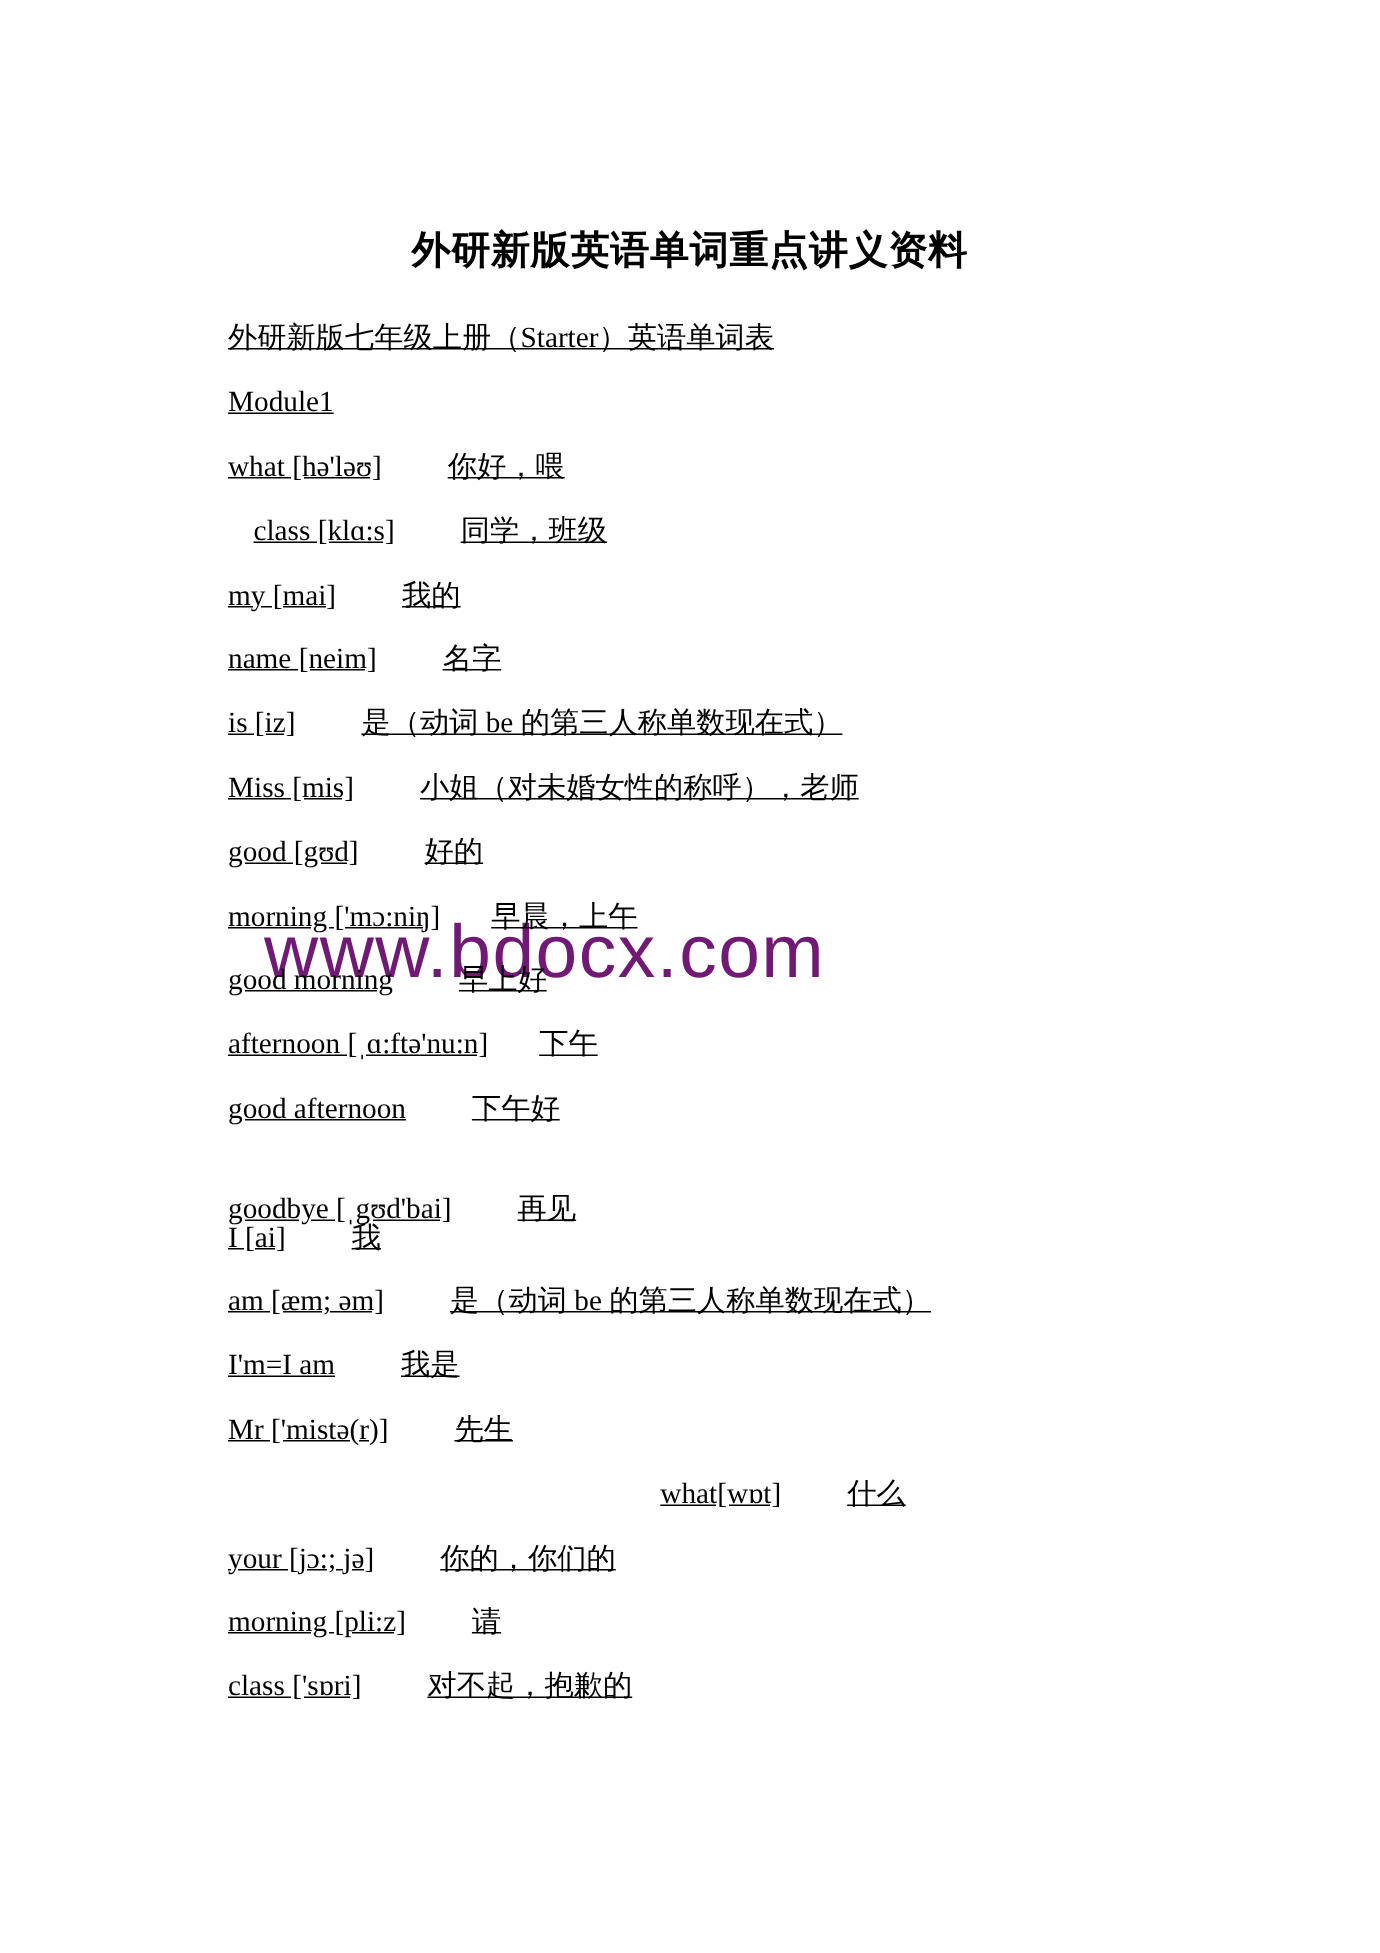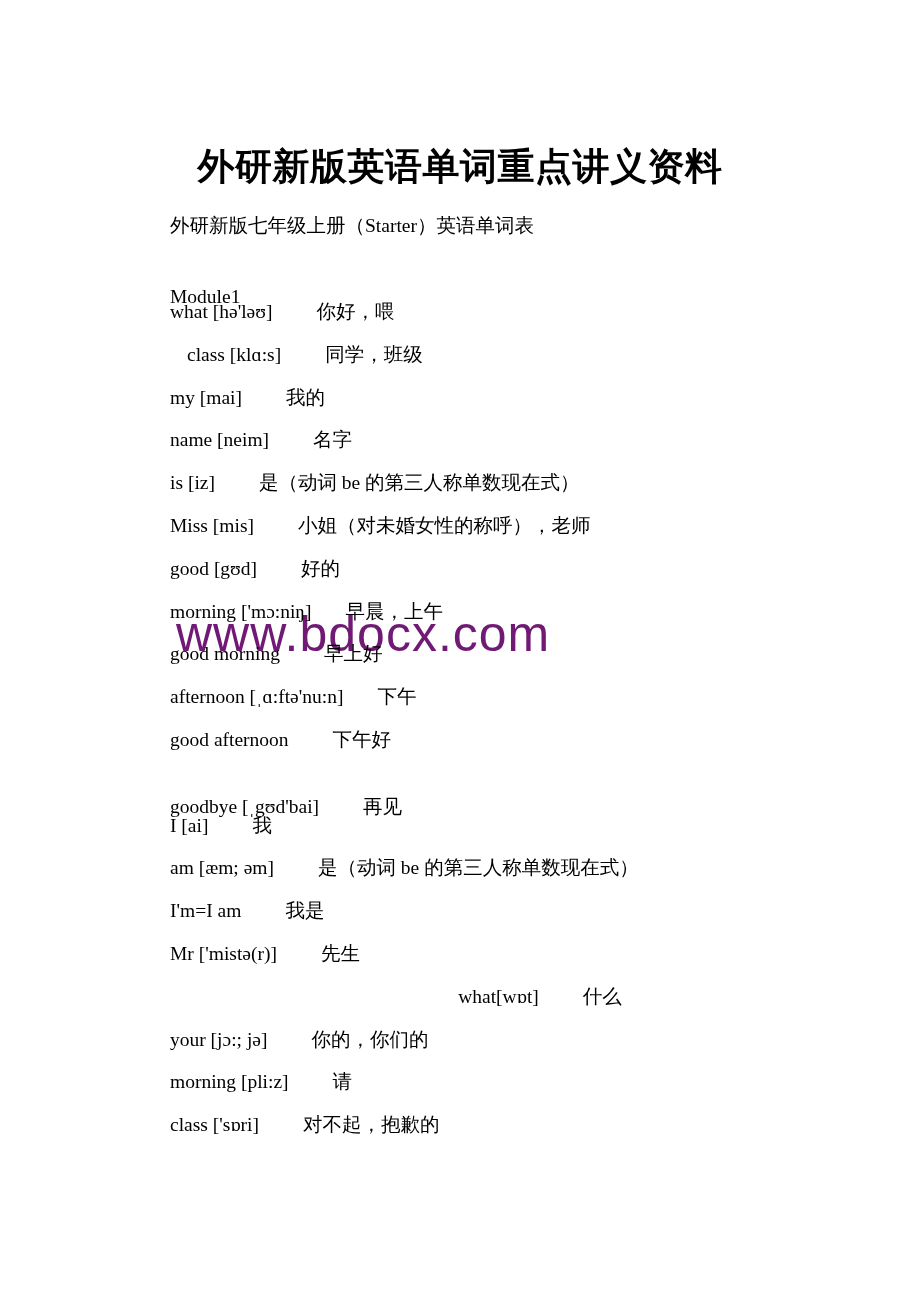--- a/index.html
+++ b/index.html
@@ -43,31 +43,32 @@
   }
   .doc-title {
     margin: 0;
     padding: 0;
     position: absolute;
     left: 0;
     top: 145px;
     width: 920px;
     text-align: center;
     font-weight: bold;
-    font-size: 37px;
+    font-size: 26px;
     line-height: 44px;
     letter-spacing: 0.5px;
   }
   .line {
     position: absolute;
-    left: 170px;
+    left: 152px;
     width: 740px;
     font-size: 19.5px;
     line-height: 26px;
     white-space: pre;
+    text-decoration: underline;
   }
   .line .term { }
   .line .gap-md { display: inline-block; width: 34px; }
   .line .gap-lg { display: inline-block; width: 44px; }
   .line .trans { }
   .subtitle { font-size: 19.5px; }
   .module { font-size: 19.5px; }
 </style>
 </head>
 <body>
@@ -75,21 +76,21 @@
 <div id="page">
 
   <div id="watermark">www.bdocx.com</div>
 
   <div id="content">
 
     <h1 class="doc-title">外研新版英语单词重点讲义资料</h1>
 
     <div class="line subtitle" id="subtitle-line" style="top: 213px;">外研新版七年级上册（Starter）英语单词表</div>
 
-    <div class="line module" id="module-line" style="top: 256px; margin-top: 28px;">Module1</div>
+    <div class="line module" id="module-line" style="top: 256px;">Module1</div>
 
     <div id="entry-list">
         <div class="line" style="top: 299px;"><span class="term">what [hə'ləʊ]</span><span class="gap-lg"></span><span class="trans">你好，喂</span></div>
         <div class="line" style="top: 341.8px; margin-left: 17px;"><span class="term">class [klɑ:s]</span><span class="gap-lg"></span><span class="trans">同学，班级</span></div>
         <div class="line" style="top: 384.6px;"><span class="term">my [mai]</span><span class="gap-lg"></span><span class="trans">我的</span></div>
         <div class="line" style="top: 427.4px;"><span class="term">name [neim]</span><span class="gap-lg"></span><span class="trans">名字</span></div>
         <div class="line" style="top: 470.2px;"><span class="term">is [iz]</span><span class="gap-lg"></span><span class="trans">是（动词 be 的第三人称单数现在式）</span></div>
         <div class="line" style="top: 513px;"><span class="term">Miss [mis]</span><span class="gap-lg"></span><span class="trans">小姐（对未婚女性的称呼），老师</span></div>
         <div class="line" style="top: 555.8px;"><span class="term">good [gʊd]</span><span class="gap-lg"></span><span class="trans">好的</span></div>
         <div class="line" style="top: 598.6px;"><span class="term">morning ['mɔ:niŋ]</span><span class="gap-md"></span><span class="trans">早晨，上午</span></div>

